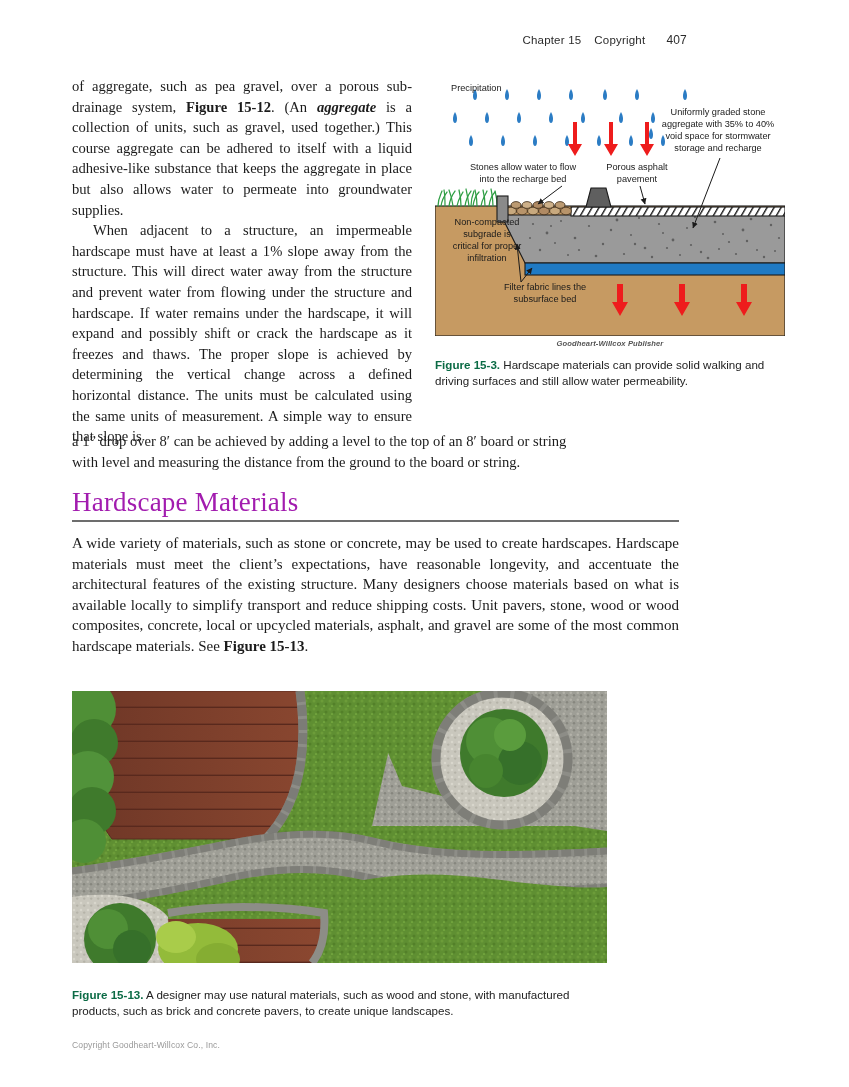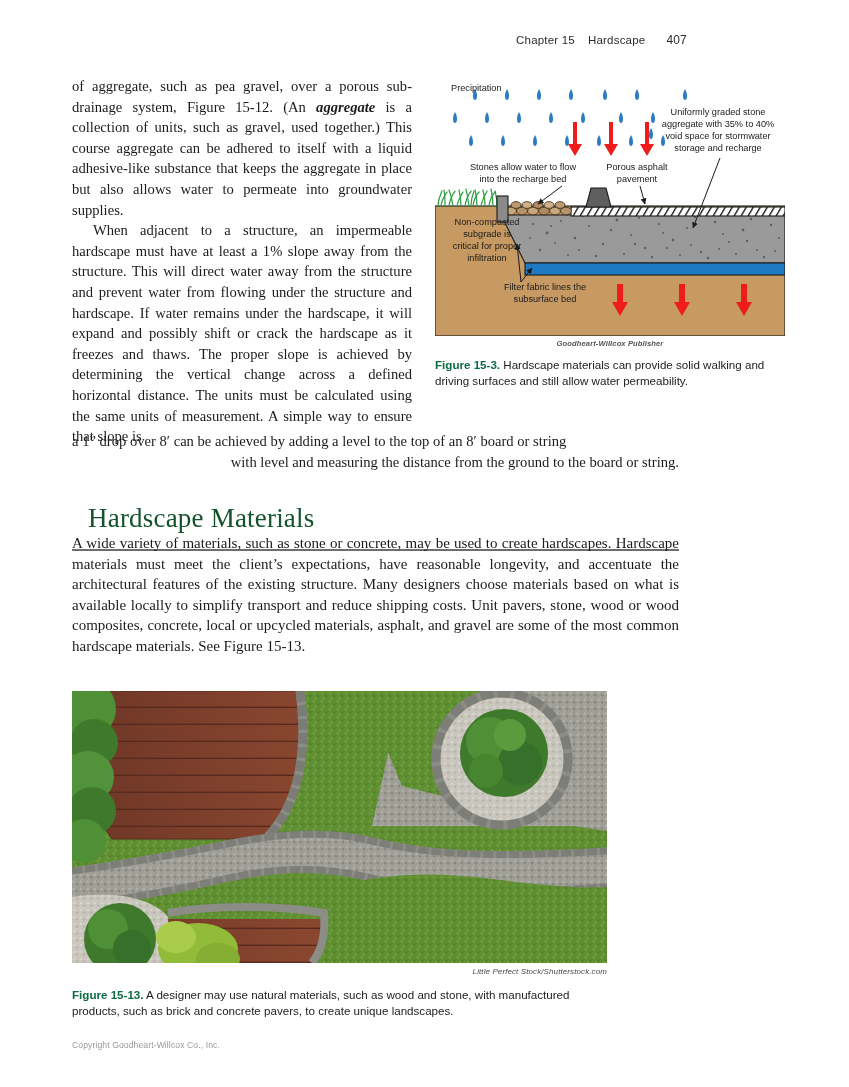--- a/index.html
+++ b/index.html
@@ -37,45 +37,45 @@
     width: 340px;
   }
   .body-text {
     font-size: 14.6px;
     line-height: 20.6px;
     text-align: justify;
     text-justify: inter-word;
     hyphens: none;
   }
   .body-text .indent { text-indent: 21px; display: block; }
-  .bold { font-weight: normal; margin-top: 43px; }
+  .bold { font-weight: bold; margin-top: 43px; }
   .bolditalic { font-weight: bold; font-style: italic; }
 
   .full-lines {
     position: absolute;
     left: 72px; top: 431px;
     width: 607px;
     font-size: 14.6px;
     line-height: 20.6px;
     text-align: justify;
   }
-  .full-lines .last { text-align: right; }
+  .full-lines .last { text-align: left; }
 
   
   .section-head {
     position: absolute;
     left: 72px; top: 487px;
     width: 607px;
   }
   .section-head h2 {
-    margin: 16px;
+    margin: 0;
     font-family: "Liberation Serif", serif;
     font-weight: normal;
     font-size: 27px;
-    color: #14532d;
+    color: #a21caf;
     letter-spacing: .2px;
     line-height: 30px;
   }
   .section-head .rule {
     margin-top: 3px;
     height: 1.6px;
     background: #6d6d6d;
     width: 100%;
   }
 
@@ -172,21 +172,21 @@
     fill: #1a1a1a;
   }
 </style>
 </head>
 <body>
 
 <div class="page">
 
   <div class="runhead">
     <span>Chapter 15</span>
-    <span>Hardscape</span>
+    <span>Copyright</span>
     <span class="folio">407</span>
   </div>
 
   <div class="col-left">
     <div class="body-text"><span>of aggregate, such as pea gravel, over a porous sub-drainage system, </span><span class="bold">Figure 15-12</span><span>. (An </span><span class="bolditalic">aggregate</span><span> is a collection of units, such as gravel, used together.) This course aggregate can be adhered to itself with a liquid adhesive-like substance that keeps the aggregate in place but also allows water to permeate into groundwater supplies.</span></div>
     <div class="body-text">
         <span class="indent">When adjacent to a structure, an impermeable hardscape must have at least a 1% slope away from the structure. This will direct water away from the structure and prevent water from flowing under the structure and hardscape. If water remains under the hardscape, it will expand and possibly shift or crack the hardscape as it freezes and thaws. The proper slope is achieved by determining the vertical change across a defined horizontal distance. The units must be calculated using the same units of measurement. A simple way to ensure that slope is</span>
       </div>
   </div>
 
@@ -483,21 +483,20 @@
           <circle cx="12" cy="150" r="22" fill="#4f8f36"></circle>
 
           <ellipse cx="126" cy="258" rx="40" ry="26" fill="#93bb3a"></ellipse>
           <ellipse cx="104" cy="246" rx="20" ry="16" fill="#a9cc4a"></ellipse>
           <ellipse cx="146" cy="268" rx="22" ry="16" fill="#85ad32"></ellipse>
         </g>
       </g>
     </svg>
   </div>
 
-  <div class="fig13-credit">Little Perfect Stock/Shutterstock.com</div>
 
   <div class="fig13-caption">
     <span class="figlabel">Figure 15-13.</span><span> A designer may use natural materials, such as wood and stone, with manufactured products, such as brick and concrete pavers, to create unique landscapes.</span>
   </div>
 
   <div class="footer">Copyright Goodheart-Willcox Co., Inc.</div>
 
 </div>
 
 </body></html>

